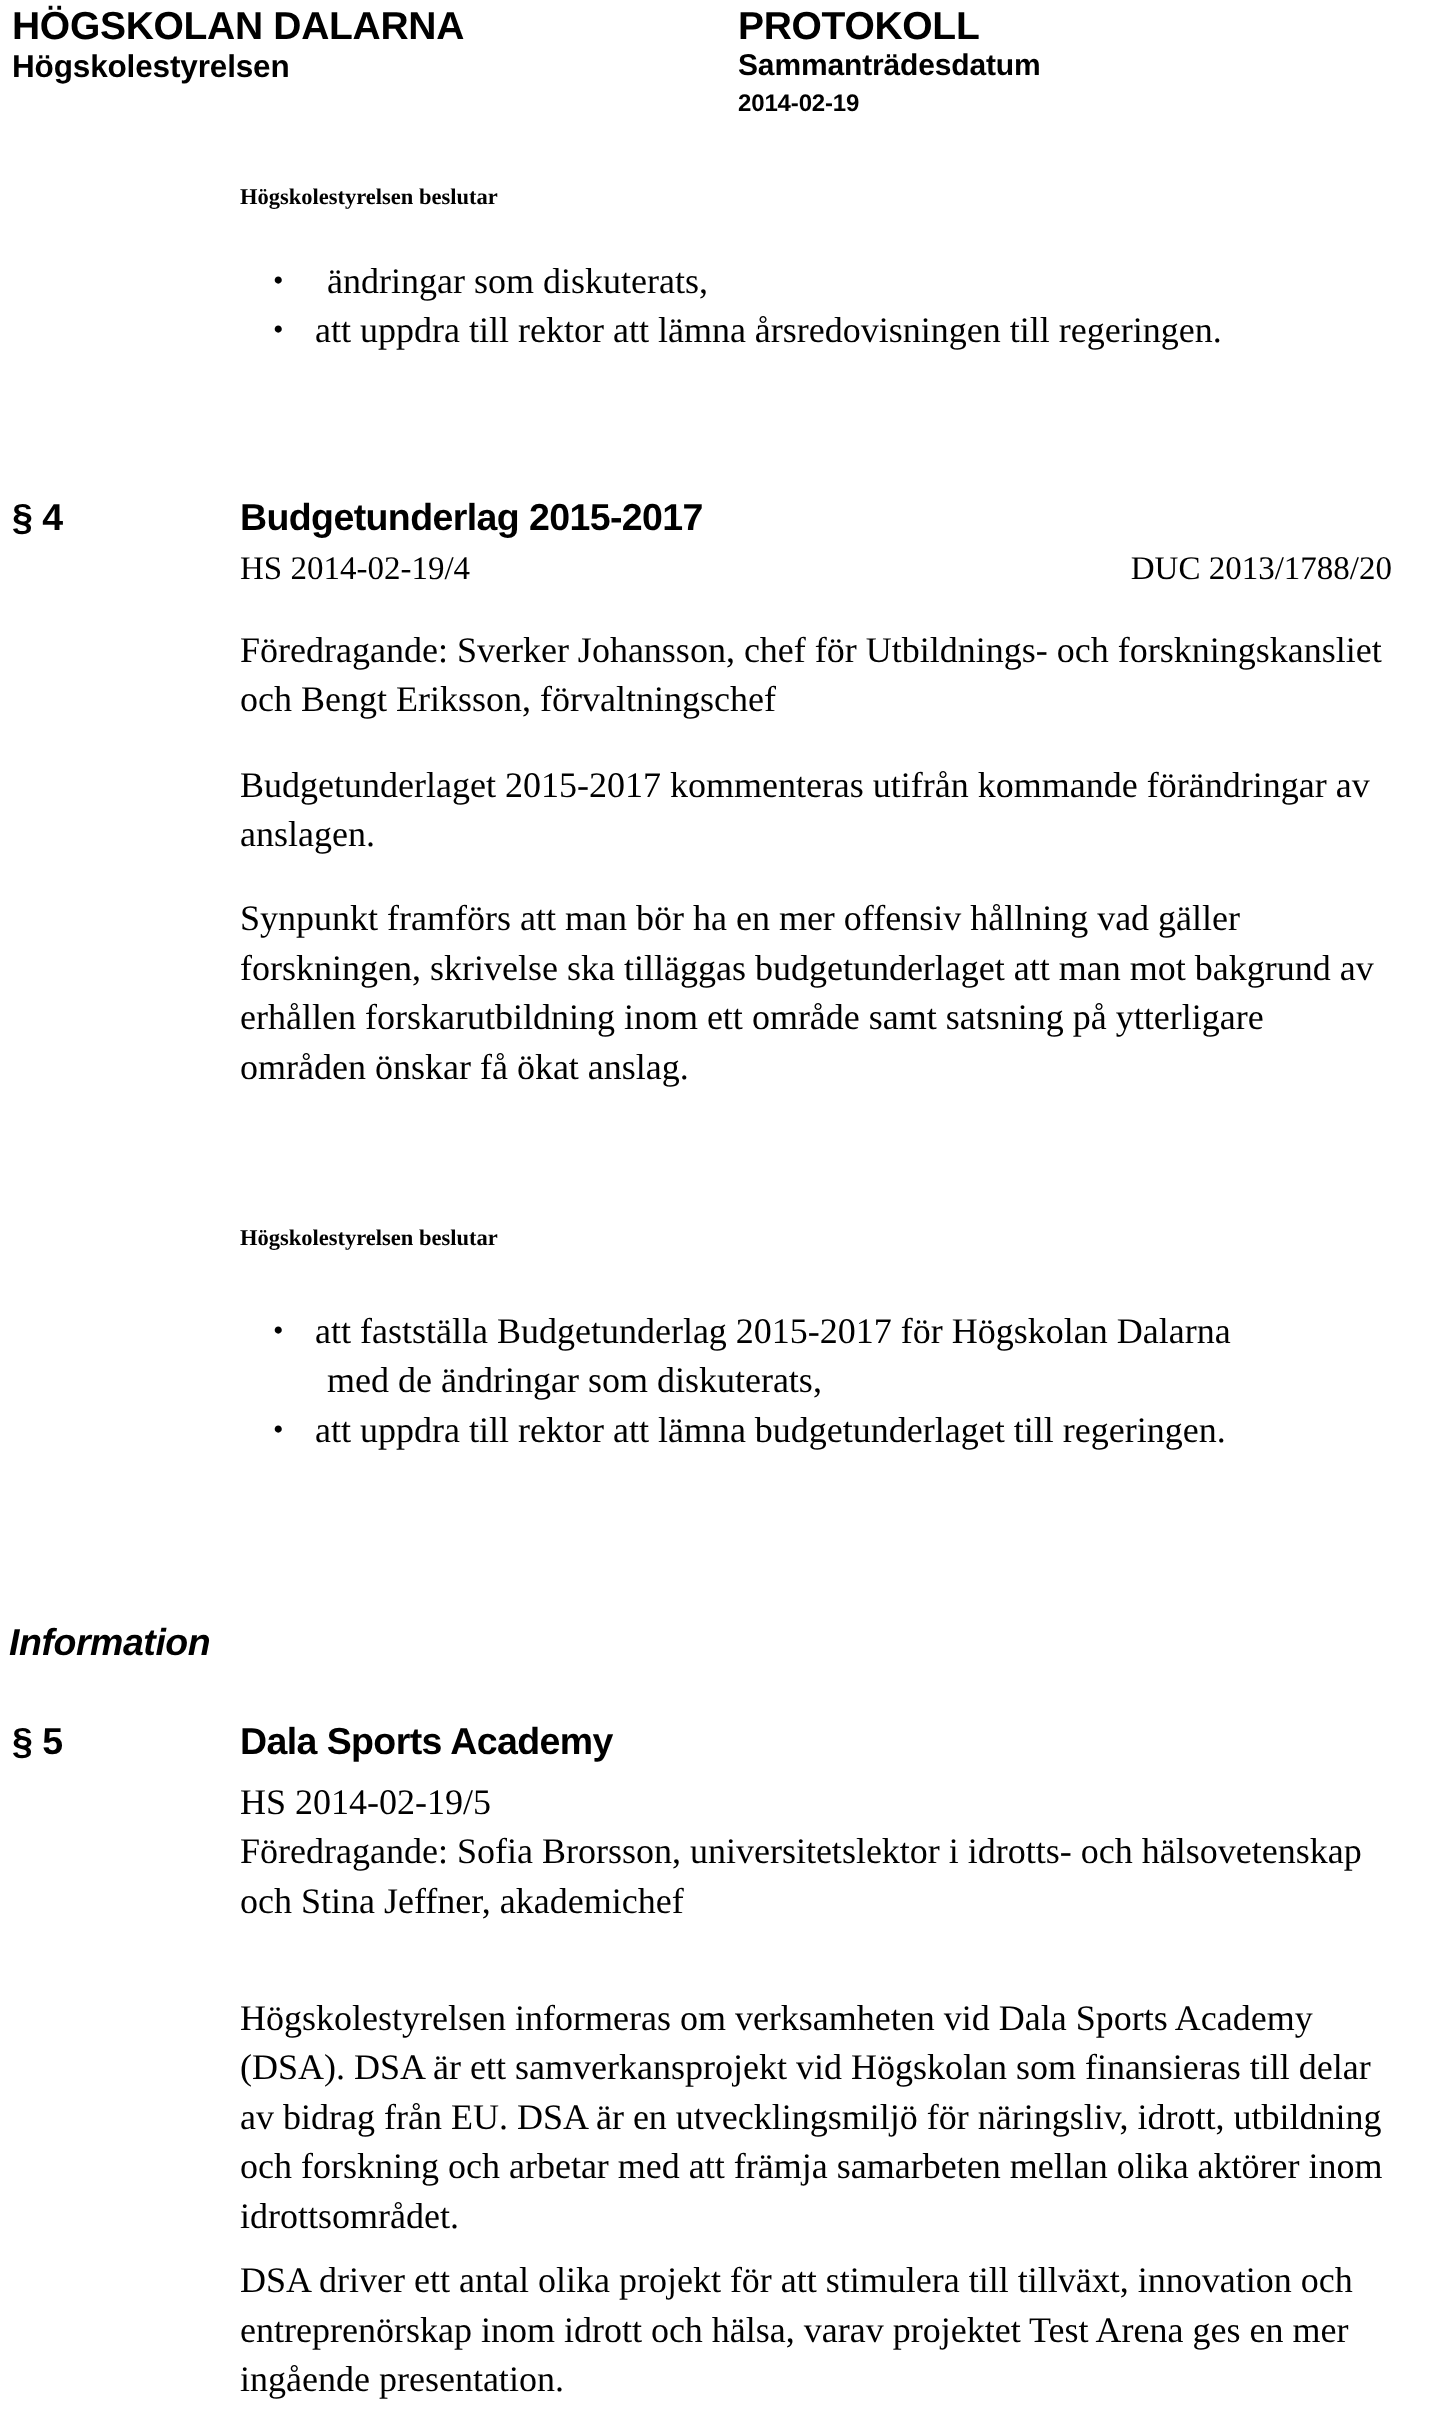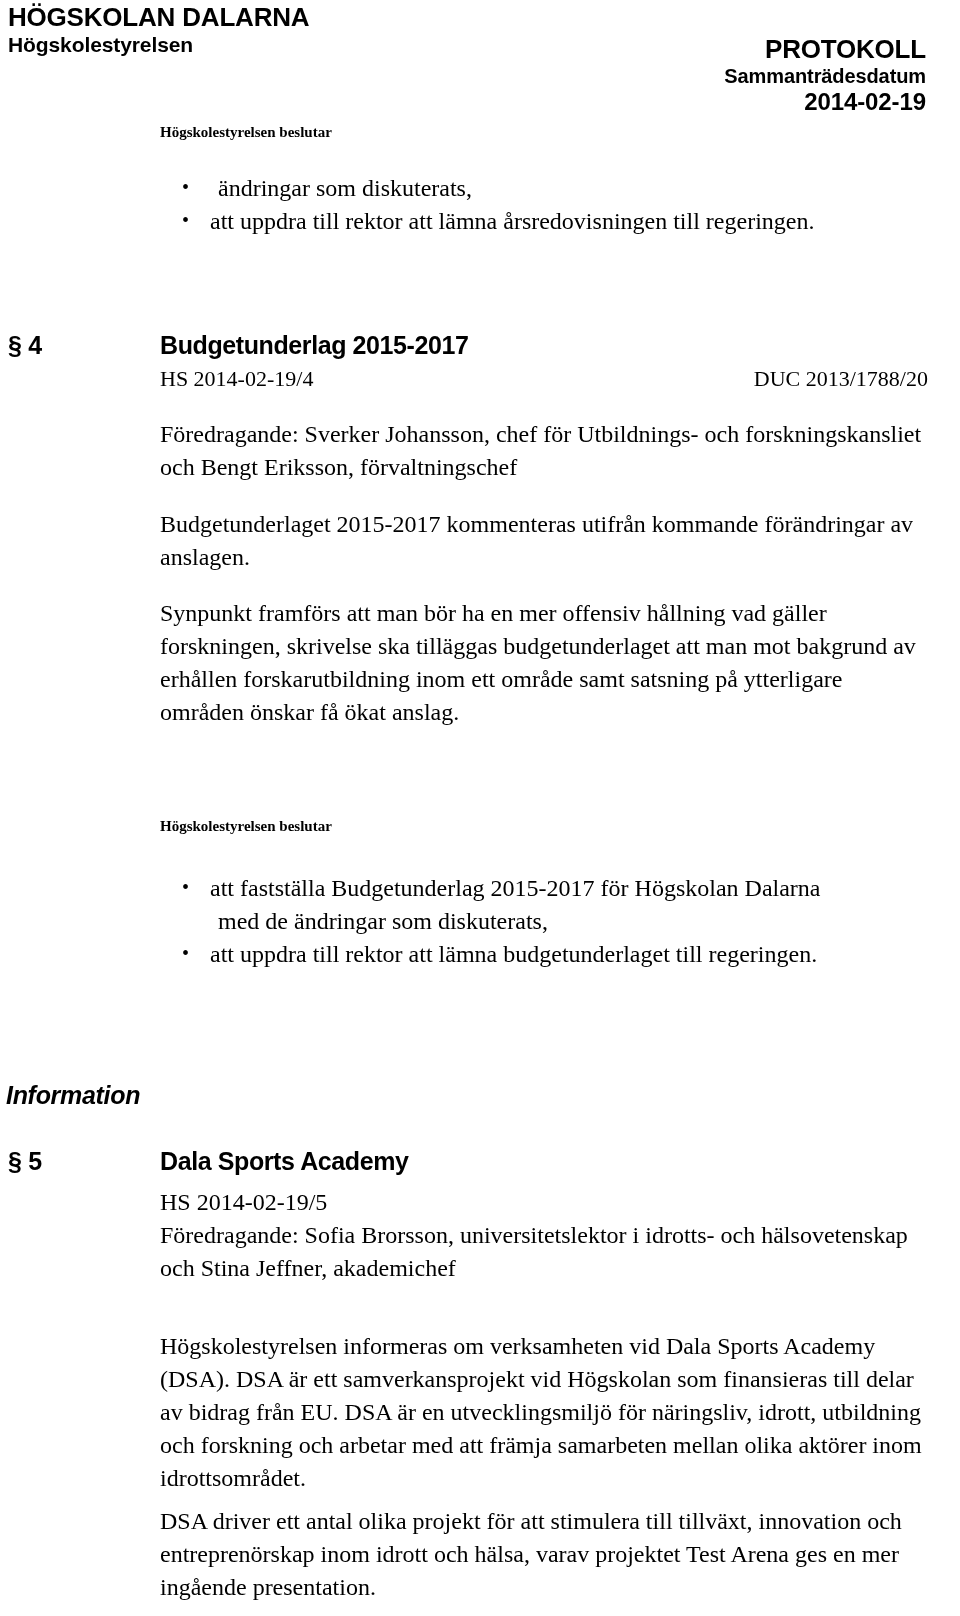--- a/index.html
+++ b/index.html
@@ -47,40 +47,38 @@
     white-space: nowrap;
   }
   .hdr-unit {
     font-size: 21px;
     line-height: 26px;
     letter-spacing: -0.1px;
     white-space: nowrap;
   }
   .hdr-right {
     position: absolute;
-    right: 34px;
+    right: 48px;
     top: 2px;
     width: 420px;
-    text-align: right;
-    font-family: "Liberation Sans", "DejaVu Sans", sans-serif;
-    font-weight: 700;
-    margin-top: 32px;
+    font-family: "Liberation Sans", "DejaVu Sans", sans-serif;
+    font-weight: 700;
   }
   .hdr-type {
     font-size: 26px;
     line-height: 30px;
     letter-spacing: -0.2px;
   }
   .hdr-datelabel {
     font-size: 20px;
     line-height: 25px;
     letter-spacing: -0.1px;
   }
   .hdr-date {
-    font-size: 24px;
+    font-size: 16px;
     line-height: 25px;
     letter-spacing: -0.1px;
   }
 
   
   .body-col {
     position: absolute;
     left: 160px;
     width: 768px;
   }

